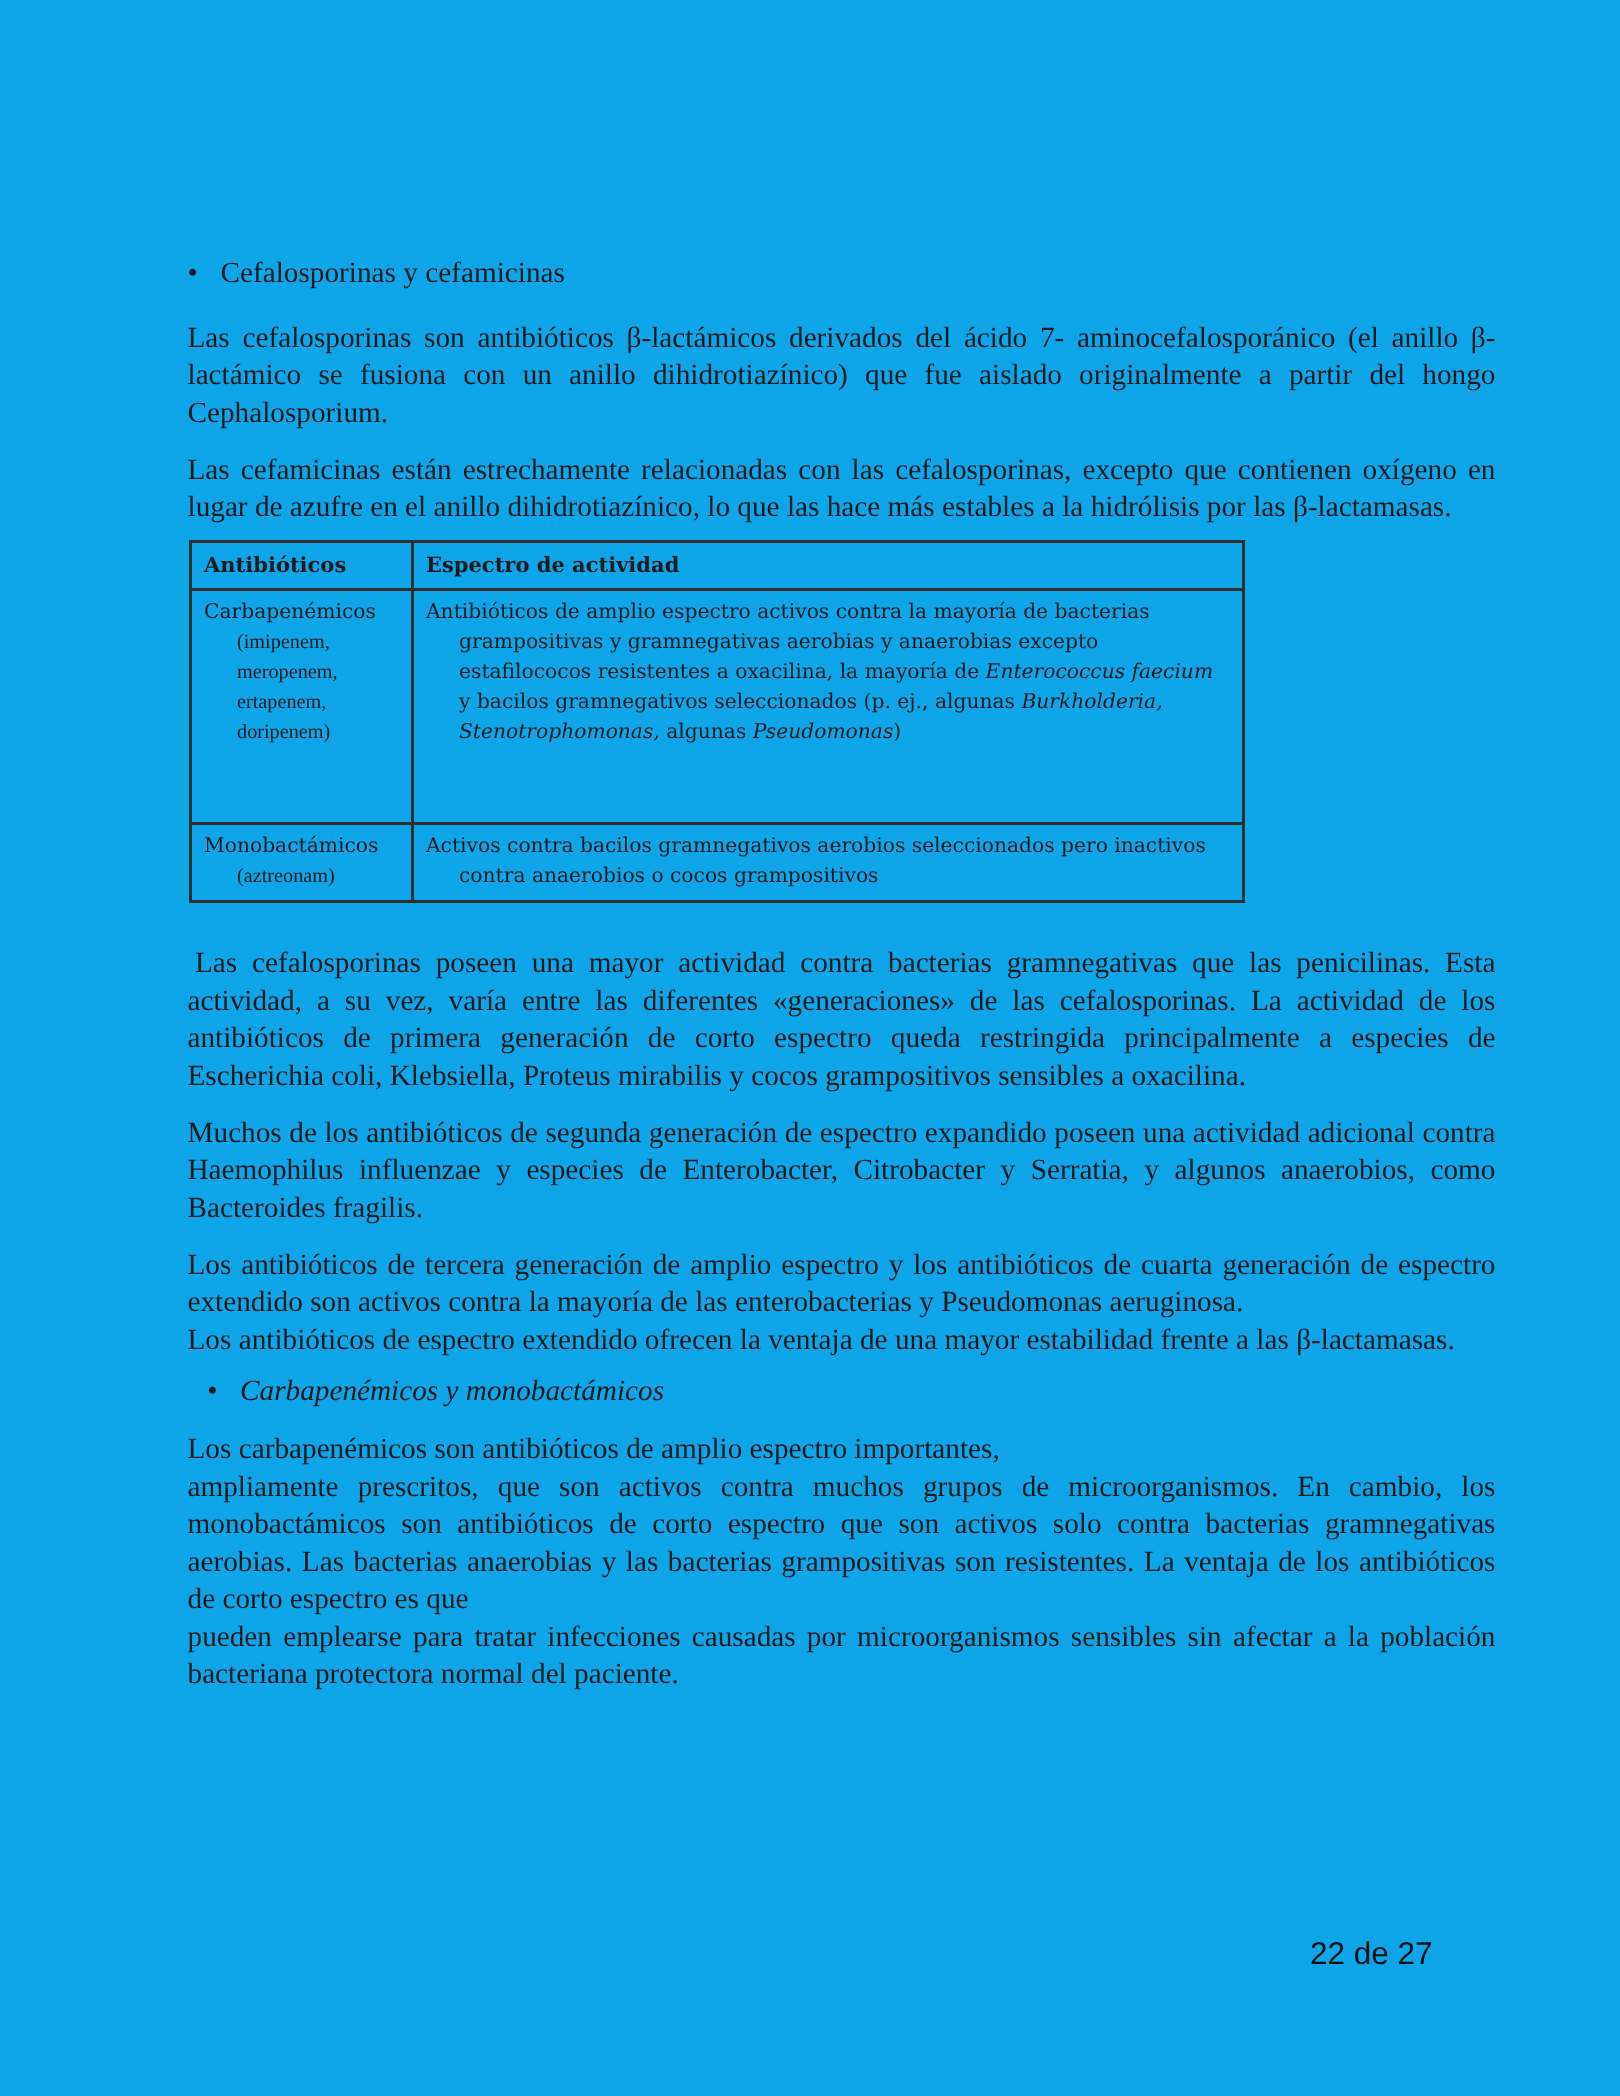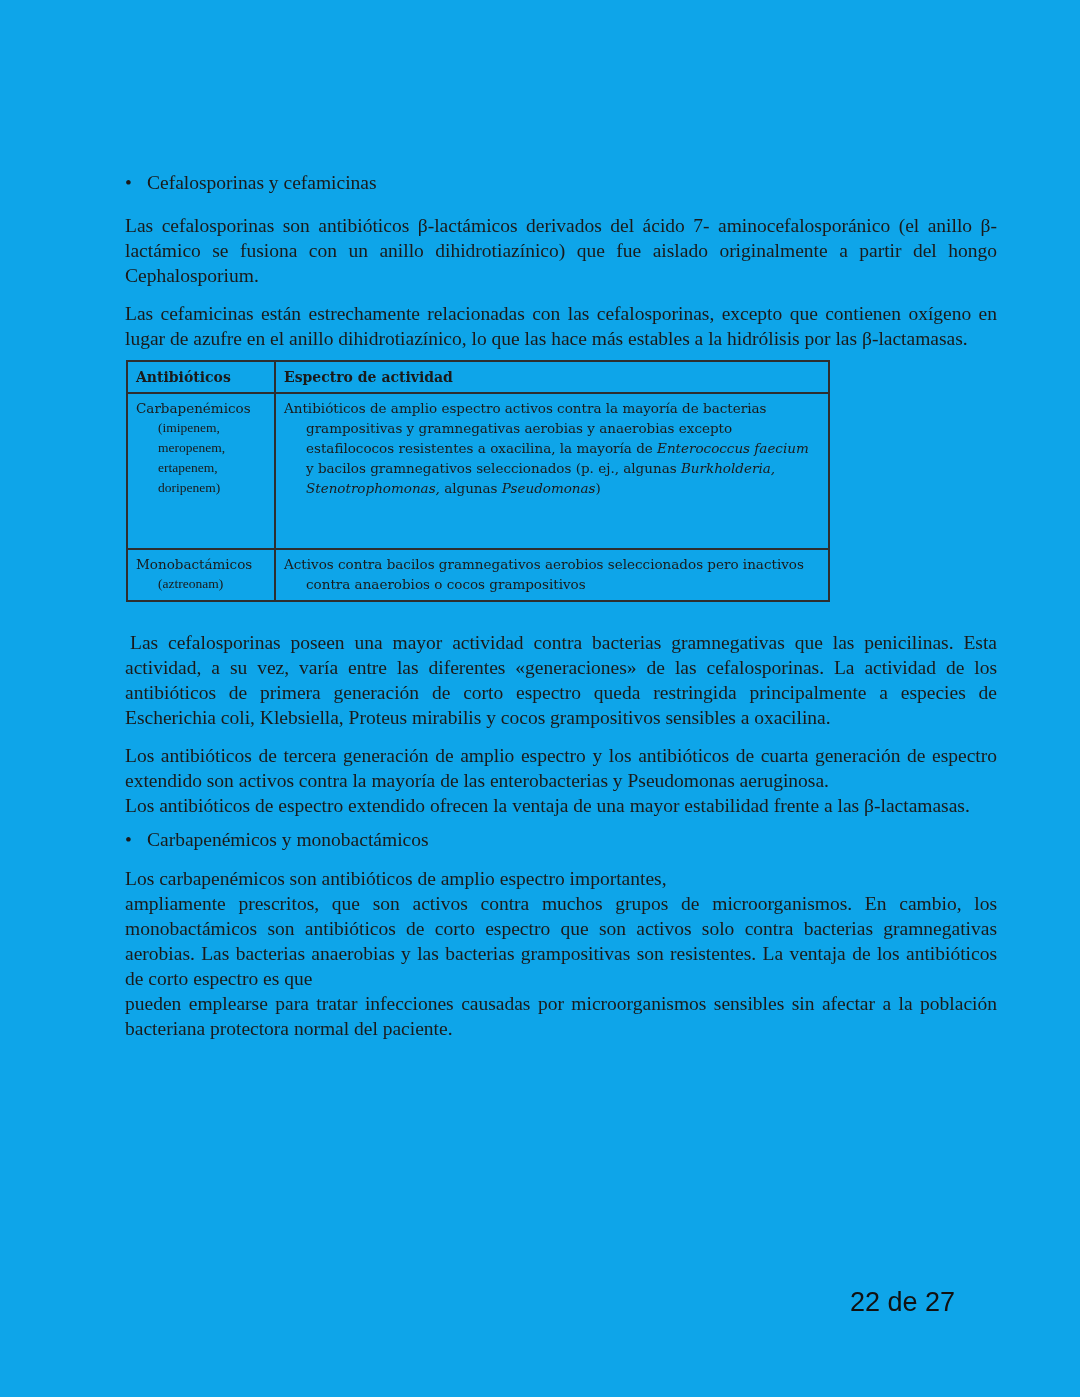--- a/index.html
+++ b/index.html
@@ -24,21 +24,21 @@
   .sp-indent { text-indent: 5px; }
   .mb-lg { margin-bottom: 46px; }
   .bullet-line {
     margin: 0 0 18px 0;
     display: block;
   }
   .bullet-line .marker {
     display: inline-block;
     width: 22px;
   }
-  .bullet-line.second { margin: 5px 0 14px 0; }
+  .bullet-line.second { margin: 5px 0 14px 13px; font-style: italic; }
   .dash-line { margin: 0 0 18px 0; }
   .dash-line .marker { display: inline-block; width: 22px; }
 
   table.abx {
     border-collapse: collapse;
     width: 704px;
     table-layout: fixed;
     font-family: "DejaVu Serif", serif;
     font-size: 13.5px;
     line-height: 20px;
@@ -68,21 +68,21 @@
     text-indent: -22px;
   }
   td.spec-cell .hang.tall { padding-bottom: 44px; }
   .it { font-style: italic; margin-top: 28px; }
 
   .footer {
     position: absolute;
     right: 125px;
     top: 1290px;
     font-family: "Liberation Sans", sans-serif;
-    font-size: 27px;
+    font-size: 21px;
     color: #111111;
   }
 </style>
 </head>
 <body>
 
 <div class="page">
 
   <div class="bullet-line">
     <span class="marker">•</span><span>Cefalosporinas y cefamicinas</span>
@@ -123,20 +123,21 @@
         </td>
         <td class="spec-cell">
           <div class="hang"><span>Activos contra bacilos gramnegativos aerobios seleccionados pero inactivos contra anaerobios o cocos grampositivos</span></div>
         </td>
       </tr>
     </tbody>
   </table>
 
   <p class="body-par sp-indent">Las cefalosporinas poseen una mayor actividad contra bacterias gramnegativas que las penicilinas. Esta actividad, a su vez, varía entre las diferentes «generaciones» de las cefalosporinas. La actividad de los antibióticos de primera generación de corto espectro queda restringida principalmente a especies de Escherichia coli, Klebsiella, Proteus mirabilis y cocos grampositivos sensibles a oxacilina.</p>
 
+  <p class="body-par">Muchos de los antibióticos de segunda generación de espectro expandido poseen una actividad adicional contra Haemophilus influenzae y especies de Enterobacter, Citrobacter y Serratia, y algunos anaerobios, como Bacteroides fragilis.</p>
 
   <p class="body-par pre">Los antibióticos de tercera generación de amplio espectro y los antibióticos de cuarta generación de espectro extendido son activos contra la mayoría de las enterobacterias y Pseudomonas aeruginosa.
 Los antibióticos de espectro extendido ofrecen la ventaja de una mayor estabilidad frente a las β-lactamasas.</p>
 
   <div class="bullet-line second">
     <span class="marker">•</span><span>Carbapenémicos y monobactámicos</span>
   </div>
 
   <p class="body-par pre">Los carbapenémicos son antibióticos de amplio espectro importantes,
 ampliamente prescritos, que son activos contra muchos grupos de microorganismos. En cambio, los monobactámicos son antibióticos de corto espectro que son activos solo contra bacterias gramnegativas aerobias. Las bacterias anaerobias y las bacterias grampositivas son resistentes. La ventaja de los antibióticos de corto espectro es que

